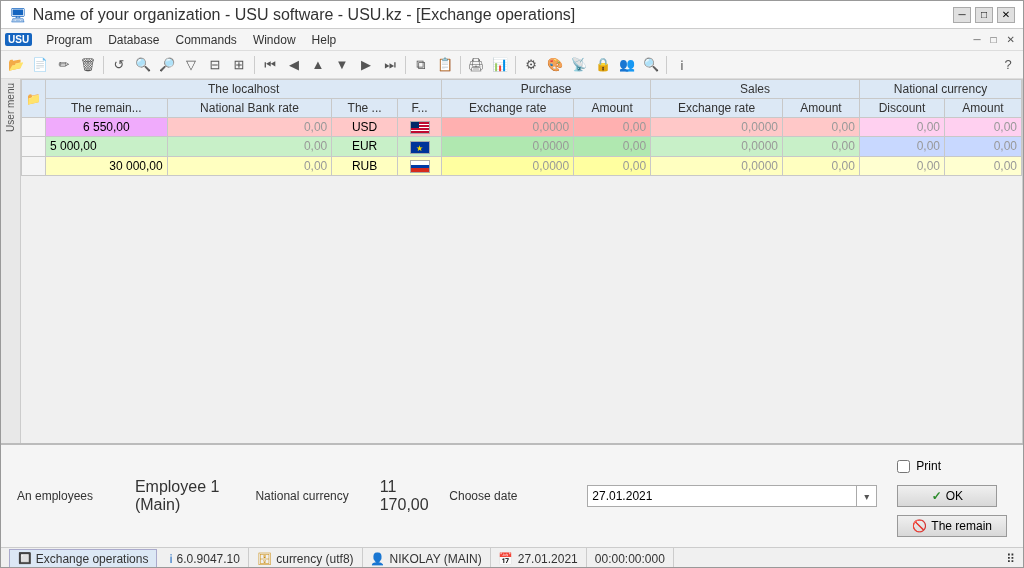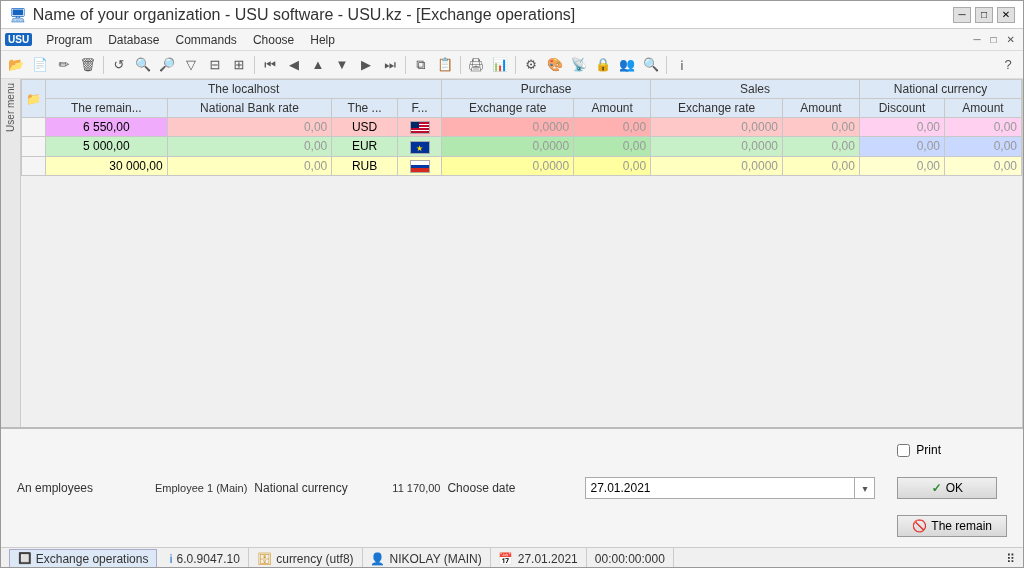--- a/index.html
+++ b/index.html
@@ -110,21 +110,21 @@
     }
 
     
     .folder-icon-cell {
       background: #f5f5f5;
       width: 20px;
       text-align: center;
     }
     .form-row { display: flex; align-items: center; gap: 8px; }
     .form-label { width: 130px; color: #333; font-size: 12px; }
-    .form-value { font-size: 11px; color: #333; }
+    .form-value { font-size: 16px; color: #333; }
     .form-input-with-btn {
       display: flex;
       border: 1px solid #aaa;
       background: #fff;
       height: 22px;
     }
     .form-input-with-btn input {
       flex: 1; border: none; outline: none; padding: 0 4px; font-size: 12px; background: transparent;
     }
     .form-input-with-btn .dots-btn {
@@ -185,21 +185,21 @@
     <div class="title-bar-btn">□</div>
     <div class="title-bar-btn">✕</div>
   </div>
 </div>
 
 <div class="menu-bar">
   <span class="menu-bar-logo">USU</span>
   <span class="menu-item">Program</span>
   <span class="menu-item">Database</span>
   <span class="menu-item">Commands</span>
-  <span class="menu-item">Choose</span>
+  <span class="menu-item">Window</span>
   <span class="menu-item">Help</span>
   <div class="menu-bar-right">
     <span class="menu-ctrl-btn">─</span>
     <span class="menu-ctrl-btn">□</span>
     <span class="menu-ctrl-btn">✕</span>
   </div>
 </div>
 
 <div class="toolbar">
   <div class="tb-btn">📂</div>
@@ -286,21 +286,21 @@
     </span></td>
       <td style="background:#ffb0b0; text-align:right; color:#999;">0,0000</td>
       <td style="background:#ffb0b0; text-align:right; color:#999;">0,00</td>
       <td style="background:#ffc8c8; text-align:right; color:#999;">0,0000</td>
       <td style="background:#ffc8c8; text-align:right; color:#999;">0,00</td>
       <td style="background:#ffd0f0; text-align:right; color:#999;">0,00</td>
       <td style="background:#ffd0f0; text-align:right; color:#999;">0,00</td>
     </tr>
             <tr>
       <td style="background:#f5f5f5; text-align:left; color:#555; font-size:10px; width:8px;"></td>
-      <td style="background:#c8f0c8; text-align:center;">5 000,00</td>
+      <td style="background:#c8f0c8; text-align:left;">5 000,00</td>
       <td style="background:#c8f0c8; text-align:right; color:#999;">0,00</td>
       <td style="background:#c8f0c8; text-align:center;">EUR</td>
       <td style="background:#c8f0c8; text-align:center;"><span style="display:inline-block;width:20px;height:13px;background:#003399;border:1px solid #aaa;text-align:center;line-height:13px;color:#FFDD00;font-size:8px;vertical-align:middle;">★</span></td>
       <td style="background:#b0e8b0; text-align:right; color:#999;">0,0000</td>
       <td style="background:#b0e8b0; text-align:right; color:#999;">0,00</td>
       <td style="background:#c8f0c8; text-align:right; color:#999;">0,0000</td>
       <td style="background:#c8f0c8; text-align:right; color:#999;">0,00</td>
       <td style="background:#c8d8ff; text-align:right; color:#999;">0,00</td>
       <td style="background:#c8d8ff; text-align:right; color:#999;">0,00</td>
     </tr>
@@ -341,21 +341,21 @@
           <span class="form-label">Choose date</span>
           <div class="form-input-with-btn" style="width:290px;">
             <input type="text" style="width: 100%;" value="27.01.2021">
             <span class="dots-btn">▾</span>
           </div>
         </div>
 
 
       </div>
 
-      <div style="display:flex; flex-direction:column; gap:16px; padding-top:0px; align-items:flex-start; justify-content:flex-start;">
+      <div style="display:flex; flex-direction:column; gap:8px; padding-top:0px; align-items:flex-start; justify-content:flex-start;">
 
         <div class="print-row" style="margin-top:4px;">
           <input type="checkbox" style="">
           <span>Print</span>
         </div>
 
         <button class="ok-btn">
           <span class="check-icon">✓</span>
           <span>OK</span>
         </button>

